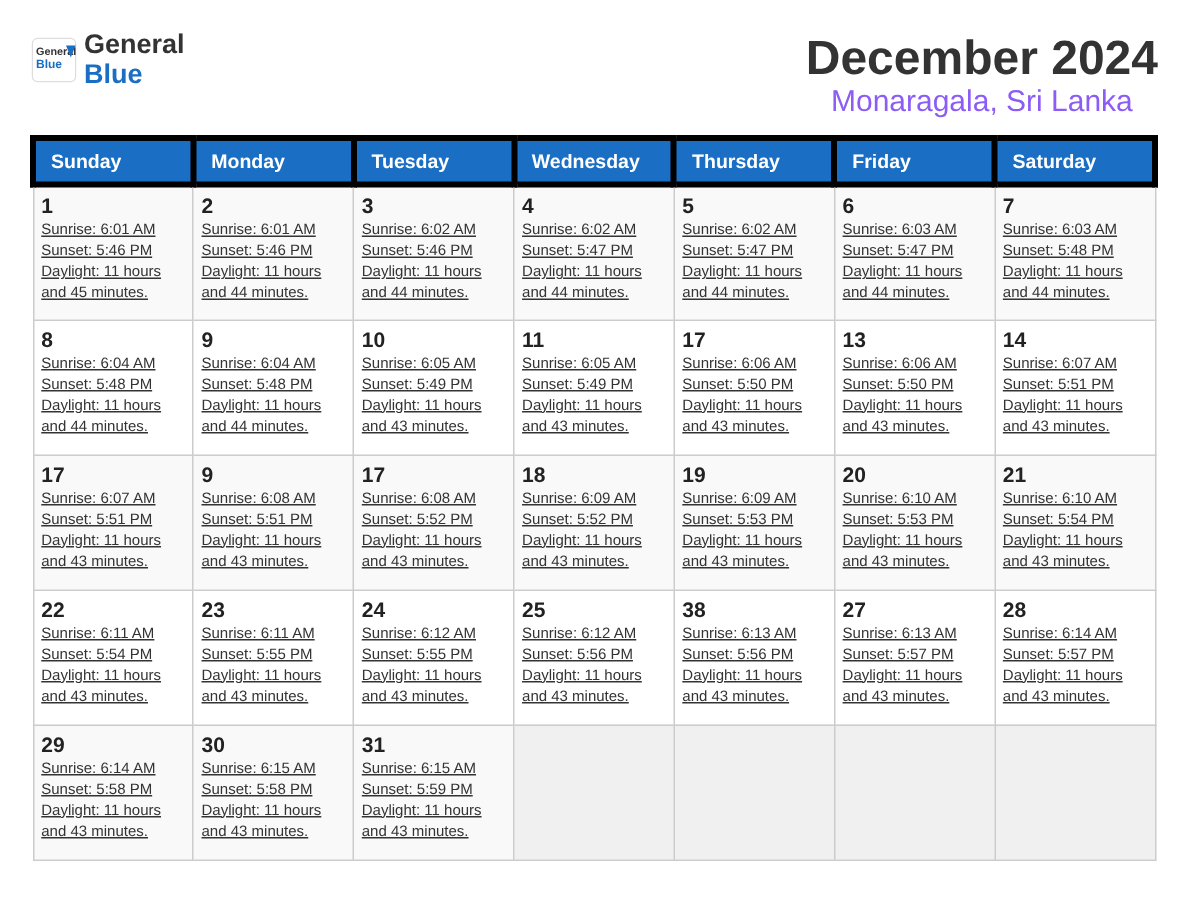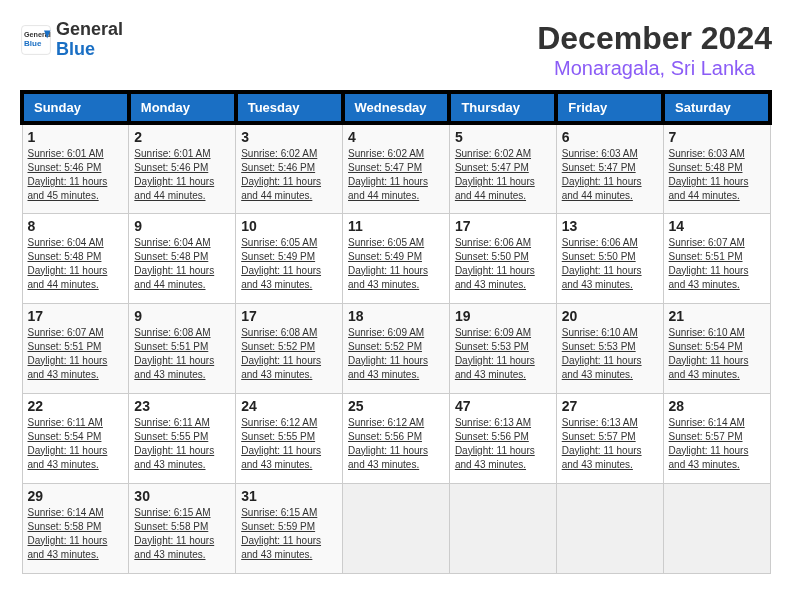--- a/index.html
+++ b/index.html
@@ -223,21 +223,21 @@
         </td>
         <td>
           <span class="day-number">24</span>
           <div class="day-info">Sunrise: 6:12 AM<br>Sunset: 5:55 PM<br>Daylight: 11 hours and 43 minutes.</div>
         </td>
         <td>
           <span class="day-number">25</span>
           <div class="day-info">Sunrise: 6:12 AM<br>Sunset: 5:56 PM<br>Daylight: 11 hours and 43 minutes.</div>
         </td>
         <td>
-          <span class="day-number">47</span>
+          <span class="day-number">38</span>
           <div class="day-info">Sunrise: 6:13 AM<br>Sunset: 5:56 PM<br>Daylight: 11 hours and 43 minutes.</div>
         </td>
         <td>
           <span class="day-number">27</span>
           <div class="day-info">Sunrise: 6:13 AM<br>Sunset: 5:57 PM<br>Daylight: 11 hours and 43 minutes.</div>
         </td>
         <td>
           <span class="day-number">28</span>
           <div class="day-info">Sunrise: 6:14 AM<br>Sunset: 5:57 PM<br>Daylight: 11 hours and 43 minutes.</div>
         </td>

